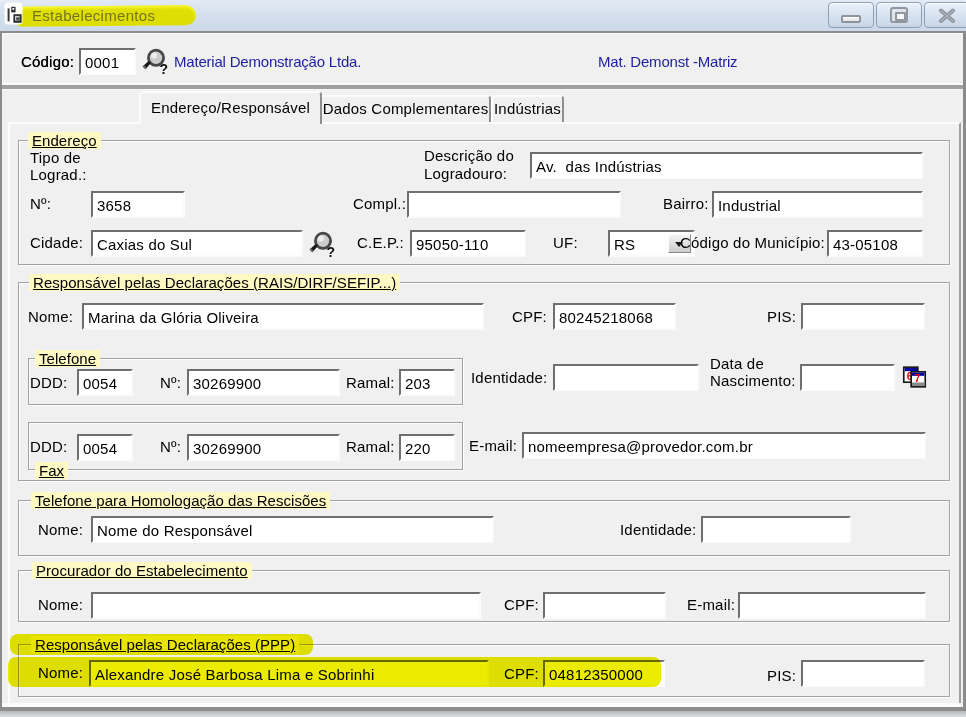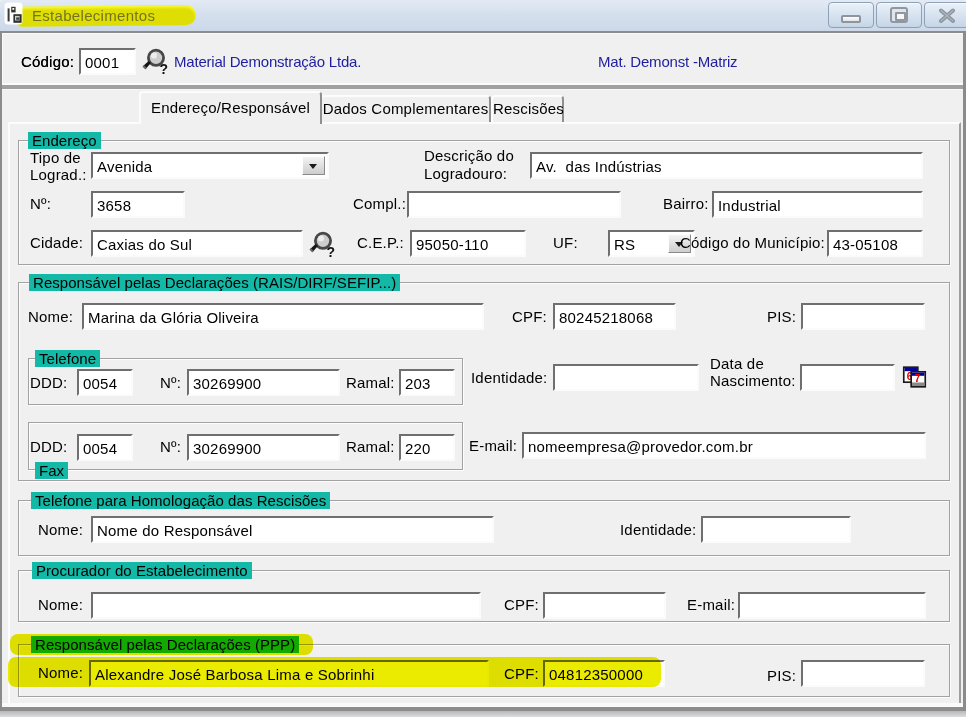--- a/index.html
+++ b/index.html
@@ -6,22 +6,22 @@
   font-family:"Liberation Sans",sans-serif;font-size:15px;color:#000;
   background:#f0f0f0;}
 .abs{position:absolute;}
 .lbl{position:absolute;height:18px;line-height:18px;white-space:nowrap;letter-spacing:0.2px;}
 .fld{position:absolute;background:#fff;border-style:solid;border-width:2px;
   border-color:#6f6f6f #fbfbfb #fbfbfb #6f6f6f;box-sizing:border-box;
   white-space:nowrap;overflow:hidden;letter-spacing:0.2px;}
 .fld span{position:absolute;left:4px;top:50%;transform:translateY(-50%);line-height:17px;}
 .grp{position:absolute;border:1px solid #a2a2a2;box-sizing:border-box;
   box-shadow:inset 1px 1px 0 #fdfdfd, 1px 1px 0 #fdfdfd;}
-.cap{position:absolute;top:-9px;height:17px;line-height:17px;background:#14b8a6;
-  padding:0 4px;white-space:nowrap;letter-spacing:0.05px;}
+.cap{position:absolute;top:-9px;height:17px;line-height:17px;background:#fef9c3;
+  padding:0 4px;white-space:nowrap;letter-spacing:0.05px;text-decoration:underline;}
 .navy{position:absolute;color:#1e1e9e;white-space:nowrap;height:18px;line-height:18px;letter-spacing:-0.2px;}
 .tab{position:absolute;background:#f0f0f0;box-sizing:border-box;
   border-top:2px solid #fcfcfc;border-left:2px solid #fcfcfc;border-right:2px solid #8f8f8f;
   border-radius:4px 4px 0 0;text-align:center;letter-spacing:0.2px;}
 .cbtn{position:absolute;top:2px;right:2px;bottom:2px;width:23px;
   background:linear-gradient(#f4f4f4,#dcdcdc 60%,#cdcdcd);
   border:1px solid;border-color:#fdfdfd #8a8a8a #8a8a8a #fdfdfd;box-sizing:border-box;}
 .cbtn:after{content:"";position:absolute;left:50%;top:50%;margin-left:-5px;margin-top:-2px;
   border:4.5px solid transparent;border-top:5.5px solid #1a1a1a;border-bottom:none;}
 .hl{position:absolute;background:#ededed;mix-blend-mode:multiply;}
@@ -75,21 +75,21 @@
       <text x="19.5" y="27" font-family="Liberation Sans" font-size="14" font-weight="bold" fill="#111">?</text>
     </svg>
 <div class="lbl" style="left:21px;top:53px;">Código:</div>
 <div class="navy" style="left:174px;top:53px;">Material Demonstração Ltda.</div>
 <div class="navy" style="left:598px;top:53px;">Mat. Demonst -Matriz</div>
 <div class="abs" style="left:8px;top:122px;width:953px;height:583px;
  border-top:2px solid #fcfcfc;border-left:2px solid #fcfcfc;border-right:2px solid #9f9f9f;box-sizing:border-box;"></div>
 
 <div class="tab" style="left:139px;top:91px;width:183px;height:33px;line-height:29px;z-index:5;">Endereço/Responsável</div>
 <div class="tab" style="left:320px;top:95px;width:171px;height:27px;line-height:23px;">Dados Complementares</div>
-<div class="tab" style="left:491px;top:95px;width:73px;height:27px;line-height:23px;">Rescisões</div>
+<div class="tab" style="left:491px;top:95px;width:73px;height:27px;line-height:23px;">Indústrias</div>
 <div class="grp" style="left:18px;top:140px;width:932px;height:125px;">
       <span class="cap" style="left:9px;">Endereço</span>
     </div>
 <div class="grp" style="left:18px;top:282px;width:932px;height:199px;">
       <span class="cap" style="left:10px;">Responsável pelas Declarações (RAIS/DIRF/SEFIP...)</span>
     </div>
 <div class="grp" style="left:28px;top:358px;width:435px;height:47px;">
       <span class="cap" style="left:6px;">Telefone</span>
     </div>
 <div class="grp" style="left:28px;top:422px;width:435px;height:48px;">
@@ -163,24 +163,20 @@
 <div class="fld" style="left:91px;top:592px;width:390px;height:27px;"></div>
 <div class="fld" style="left:543px;top:592px;width:123px;height:27px;"></div>
 <div class="fld" style="left:738px;top:592px;width:188px;height:27px;"></div>
 <div class="fld" style="left:89px;top:660px;width:400px;height:27px;">
       <span>Alexandre José Barbosa Lima e Sobrinhi</span>
     </div>
 <div class="fld" style="left:543px;top:660px;width:122px;height:27px;">
       <span>04812350000</span>
     </div>
 <div class="fld" style="left:801px;top:660px;width:124px;height:27px;"></div>
-<div class="fld" style="left:91px;top:152px;width:238px;height:27px;">
-      <span>Avenida</span>
-      <div class="cbtn"></div>
-    </div>
 <div class="fld" style="left:588px;top:230px;width:87px;height:27px;margin-left:20px;">
       <span>RS</span>
       <div class="cbtn"></div>
     </div>
 
 <svg class="abs" style="left:307px;top:230px" width="30" height="29" viewBox="0 0 30 29">
       <circle cx="16" cy="10.8" r="7.6" fill="#cdcdcd" stroke="#474747" stroke-width="2.8"></circle>
       <circle cx="14" cy="8.6" r="3" fill="#ededed"></circle>
       <path d="M10.9 16.1 L5.4 22.2 L2.6 19.6 L8.6 14.0 Z" fill="#161616"></path>
       <path d="M5.4 22.2 L2.6 19.6 L4 18.3 L6.7 20.9 Z" fill="#6a6a6a"></path>

